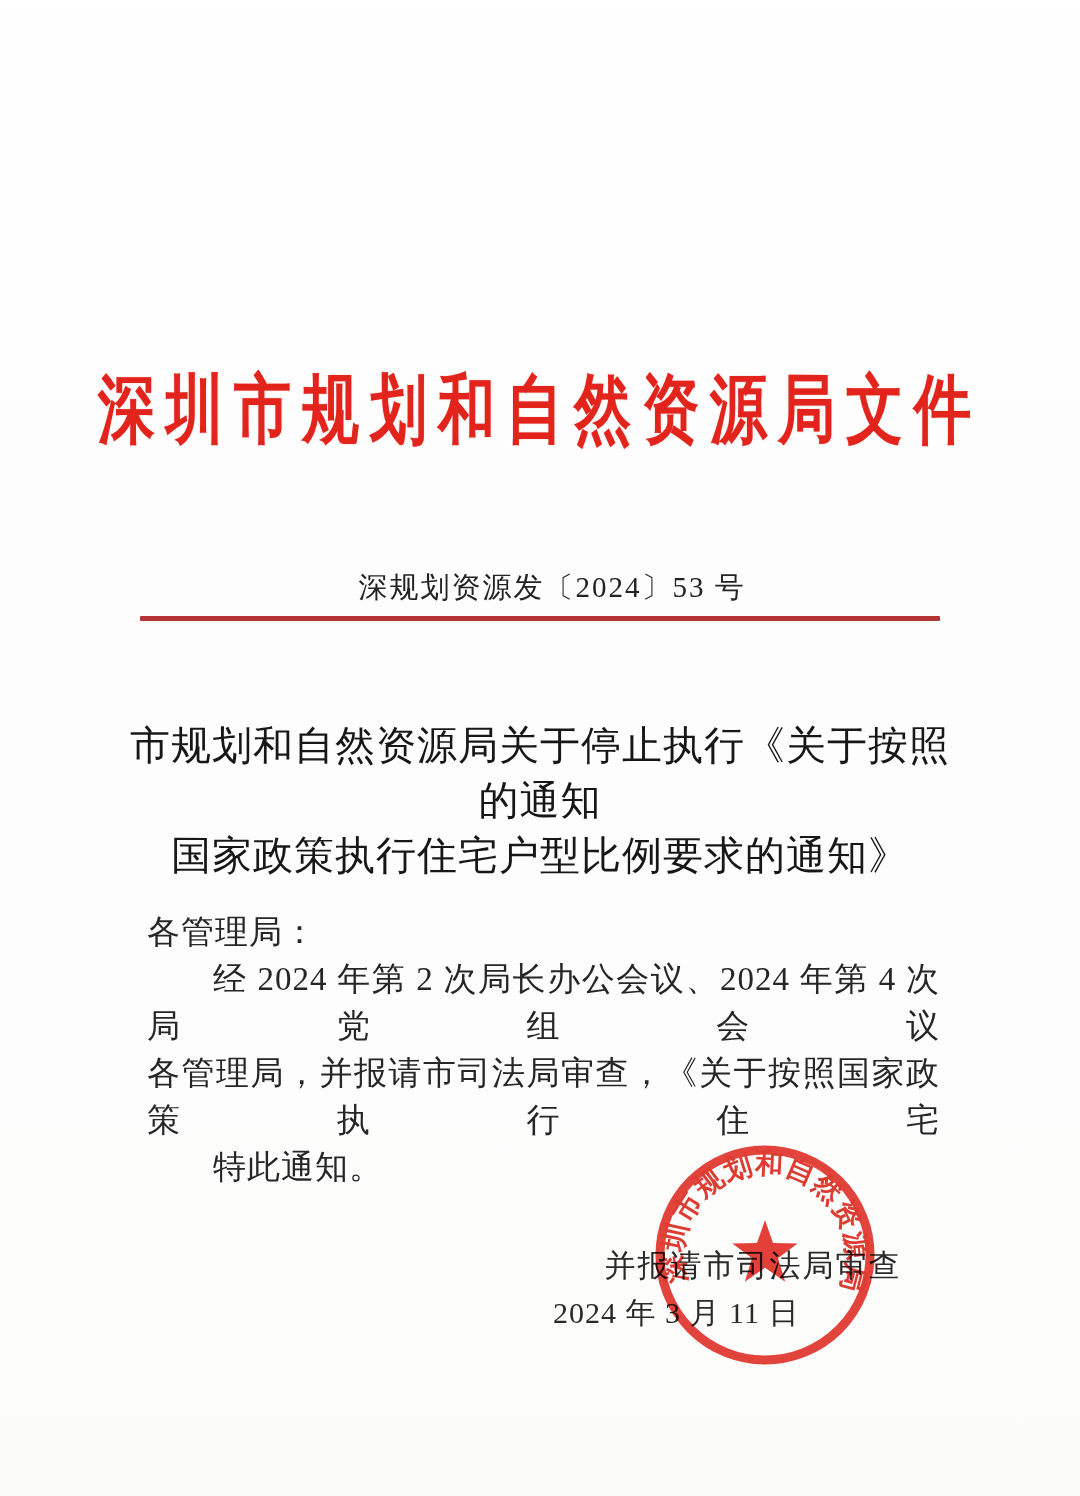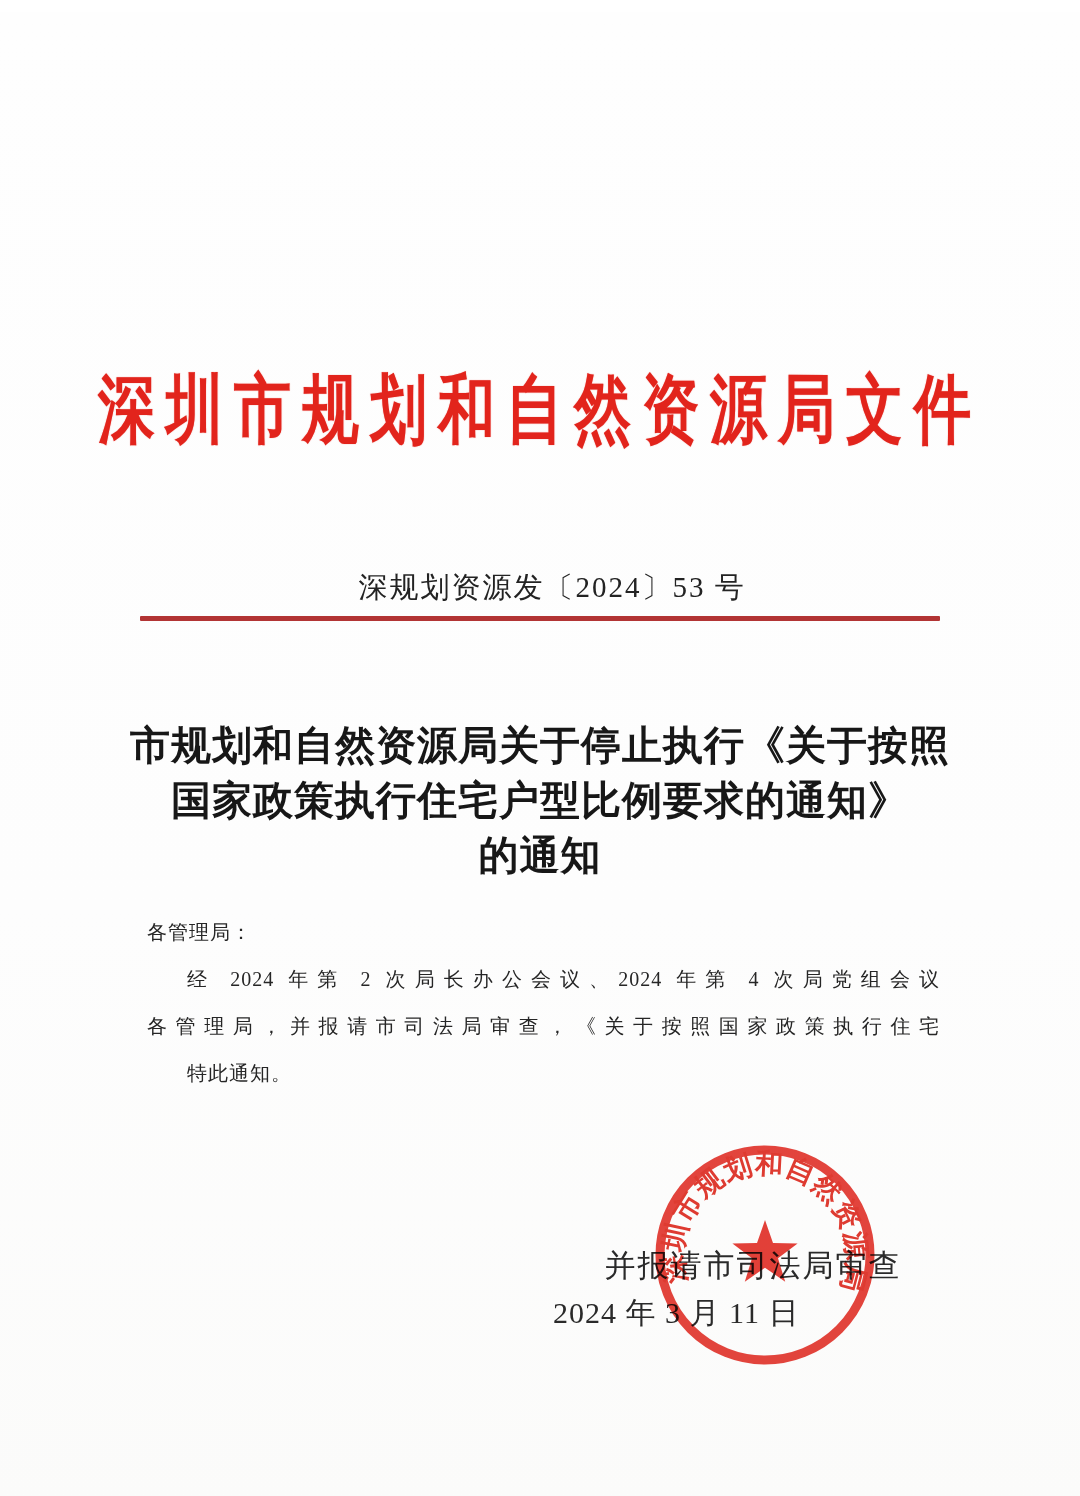--- a/index.html
+++ b/index.html
@@ -60,32 +60,32 @@
 
   
   .title-block {
     position: absolute;
     top: 706px;
     left: 0;
     width: 100%;
     text-align: center;
     font-size: 40px;
     line-height: 55px;
-    font-weight: bold;
+    font-weight: normal;
     color: #171717;
     letter-spacing: 1px;
   }
 
   
   .body-block {
     position: absolute;
     top: 897px;
     left: 147px;
     width: 793px;
-    font-size: 20px;
+    font-size: 33px;
     line-height: 47px;
     color: #262626;
     letter-spacing: 1px;
   }
   .para-line.indent { text-indent: 2em; }
   .para-line.fill {
     text-align: justify;
     text-align-last: justify;
   }
 
@@ -135,22 +135,22 @@
 <div class="page">
 
   <div class="header-title">深圳市规划和自然资源局文件</div>
 
   <div class="doc-number">深规划资源发〔2024〕53 号</div>
 
   <div class="red-rule"></div>
 
   <div class="title-block">
     <div>市规划和自然资源局关于停止执行《关于按照</div>
+    <div>的通知</div>
     <div>国家政策执行住宅户型比例要求的通知》</div>
-    <div>的通知</div>
   </div>
 
   <div class="body-block">
     <div class="para-line">各管理局：</div>
     <div class="para-line indent fill">经 2024 年第 2 次局长办公会议、2024 年第 4 次局党组会议</div>
     <div class="para-line fill">各管理局，并报请市司法局审查，《关于按照国家政策执行住宅</div>
     <div class="para-line indent">特此通知。</div>
   </div>
 
   <div class="signer">并报请市司法局审查</div>

